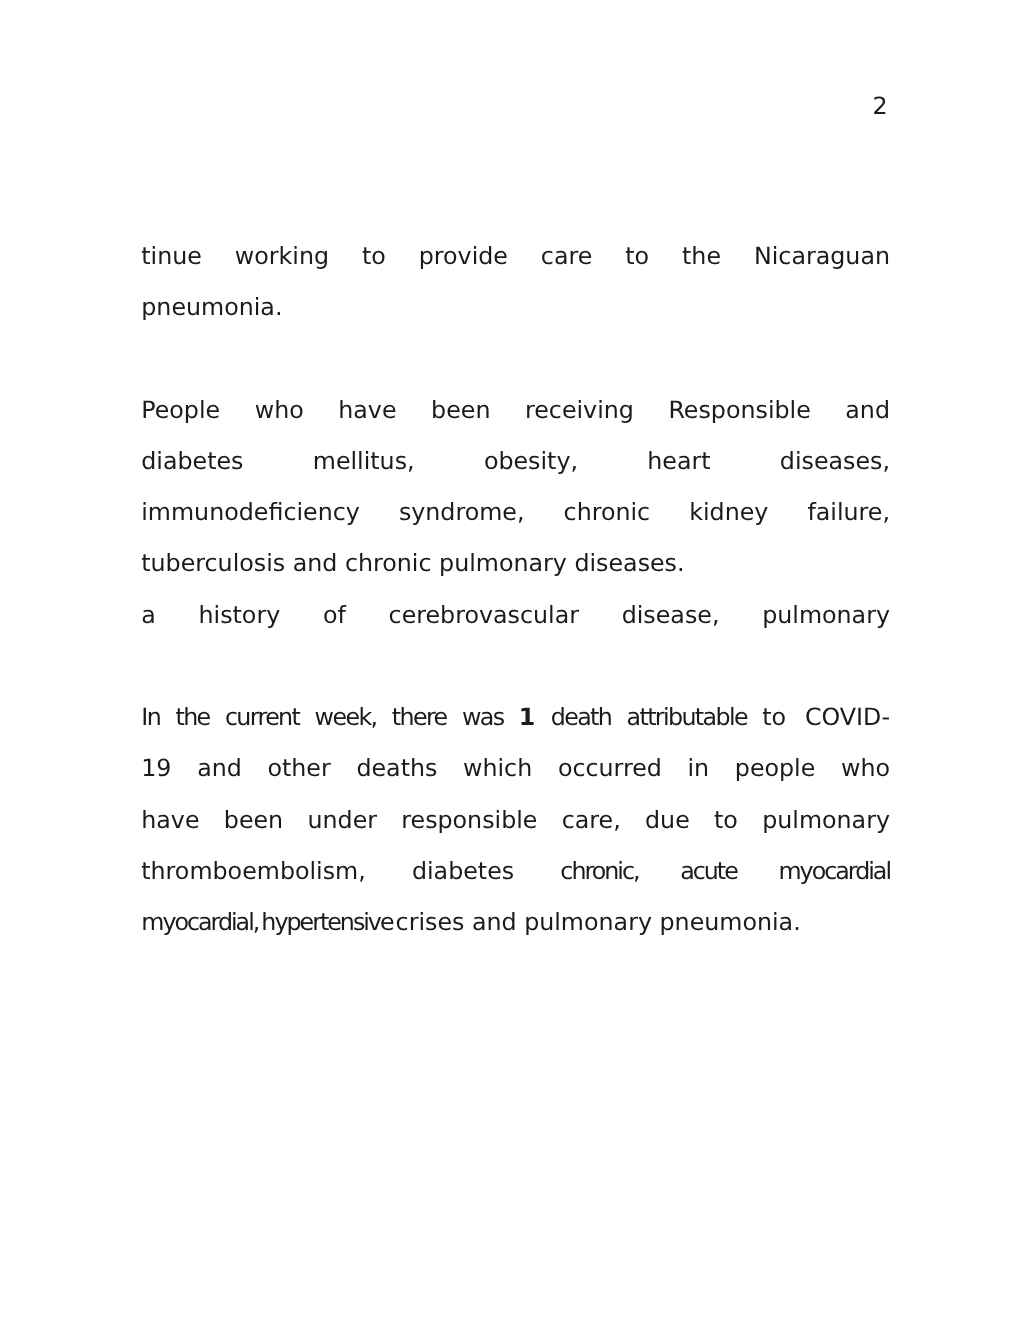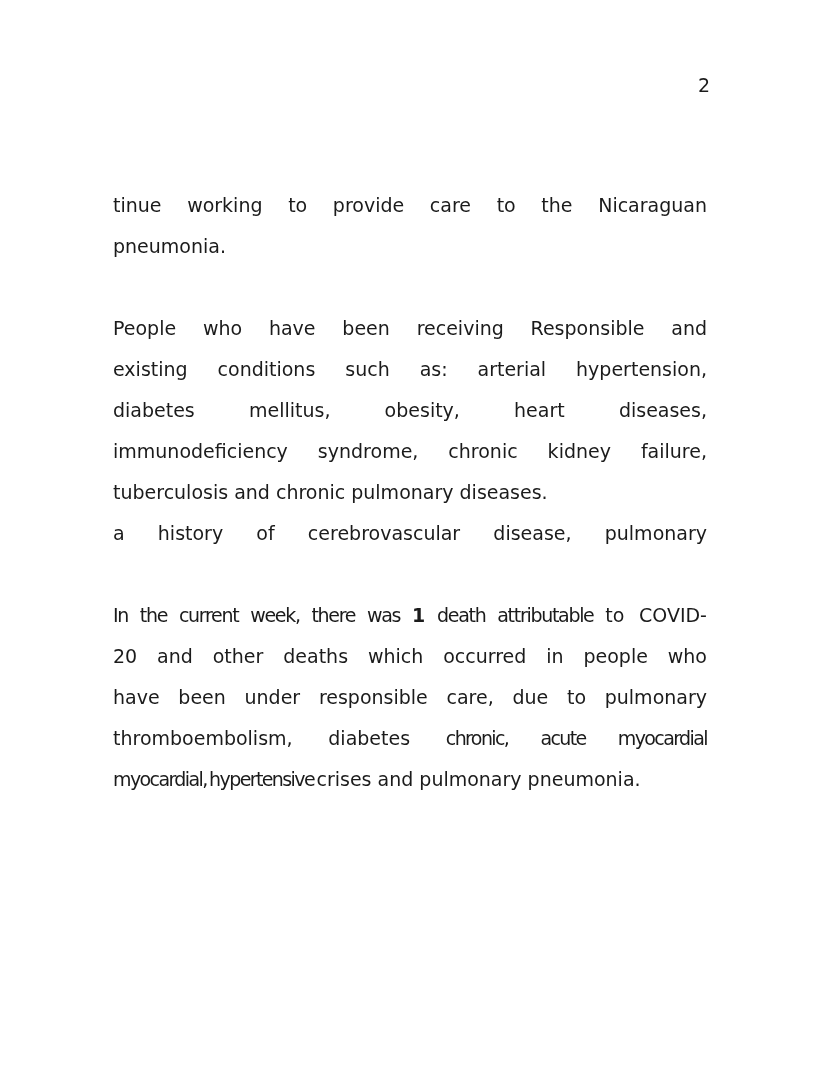--- a/index.html
+++ b/index.html
@@ -27,21 +27,21 @@
     font-size: 19px;
     line-height: 22px;
   }
   .content {
     position: absolute;
     left: 113px;
     top: 185px;
     width: 599px;
   }
   .paragraph {
-    margin: 0 5px 41px 0;
+    margin: 0 0 41px 0;
   }
   .line {
     font-size: 19px;
     line-height: 41px;
     height: 41px;
     text-align: justify;
     text-align-last: justify;
     overflow: visible;
   }
   .line.last {
@@ -69,29 +69,28 @@
 
   <div class="content">
 
     <div class="paragraph">
       <div class="line">tinue working to provide care to the Nicaraguan</div>
       <div class="line last">pneumonia.</div>
     </div>
 
     <div class="paragraph">
       <div class="line">People who have been receiving Responsible and</div>
-      <div class="line">existing conditions such as: arterial hypertension,</div>
       <div class="line">diabetes mellitus, obesity, heart diseases,</div>
       <div class="line">immunodeficiency syndrome, chronic kidney failure,</div>
       <div class="line last">tuberculosis and chronic pulmonary diseases.</div>
       <div class="line">a history of cerebrovascular disease, pulmonary</div>
     </div>
 
     <div class="paragraph">
       <div class="line"><span class="condensed">In the current week, there was </span><span class="bold">1</span><span class="condensed"> death attributable </span><span>to COVID-</span></div>
-      <div class="line">20 and other deaths which occurred in people who</div>
+      <div class="line">19 and other deaths which occurred in people who</div>
       <div class="line">have been under responsible care, due to pulmonary</div>
       <div class="line"><span>thromboembolism, diabetes </span><span class="condensed-strong">chronic, acute myocardial</span></div>
       <div class="line last"><span class="condensed-strong">myocardial, hypertensive </span><span>crises and pulmonary pneumonia.</span></div>
     </div>
 
   </div>
 </div>
 
 </body></html>

